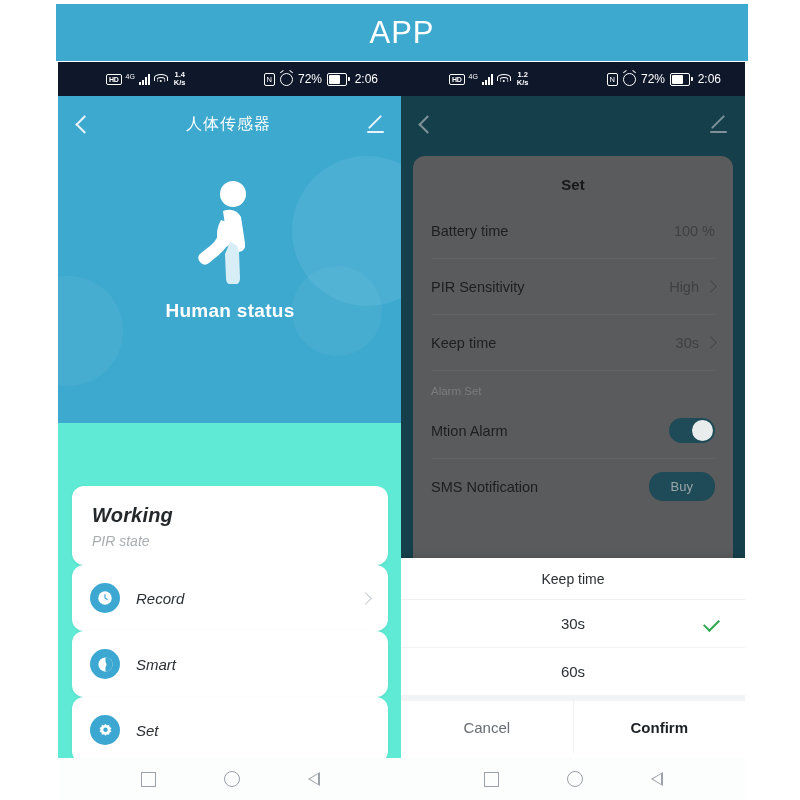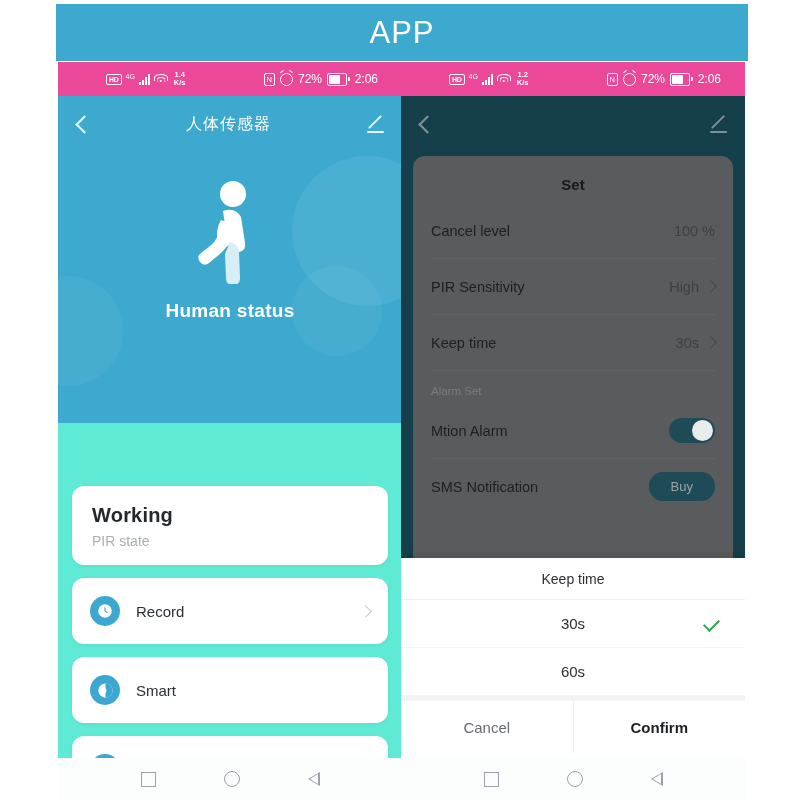--- a/index.html
+++ b/index.html
@@ -10,21 +10,21 @@
   .app-banner{position:absolute;left:56px;top:4px;width:692px;height:57px;background:#3da9cf;
     display:flex;align-items:center;justify-content:center;}
   .app-banner .title{color:#ffffff;font-size:31px;font-weight:400;letter-spacing:1px;}
 
   
   .phone{position:absolute;top:62px;width:344px;height:738px;overflow:hidden;background:#ffffff;}
   .phone-left{left:58px;}
   .phone-right{left:401px;}
 
   
-  .statusbar{height:34px;background:#ec4899;display:flex;align-items:center;
+  .statusbar{height:34px;background:#0f172a;display:flex;align-items:center;
     justify-content:space-between;padding:0 14px;box-sizing:border-box;color:#ffffff;font-size:12px;gap:16px;}
   .sb-left{display:flex;align-items:center;gap:4px;padding-left:34px;}
   .sb-right{display:flex;align-items:center;gap:5px;padding-right:10px;}
   .hd-box{display:inline-block;border:1.3px solid #fff;border-radius:2px;font-size:7px;
     line-height:9px;padding:0 2px;font-weight:bold;letter-spacing:-0.3px;}
   .sig4g{font-size:7px;vertical-align:super;position:relative;top:-3px;}
   .bars{display:inline-flex;align-items:flex-end;gap:1px;height:11px;}
   .bars i{display:block;width:2px;background:#fff;}
   .bars i:nth-child(1){height:3px}.bars i:nth-child(2){height:5px}
   .bars i:nth-child(3){height:8px}.bars i:nth-child(4){height:11px}
@@ -71,21 +71,21 @@
   .pencil{position:relative;width:20px;height:20px;}
   .pencil .stroke{position:absolute;width:18px;height:2px;background:#e8f4fa;
     top:7px;left:0;transform:rotate(-45deg);border-radius:1px;}
   .pencil .base{position:absolute;width:17px;height:2px;background:#e8f4fa;bottom:1px;left:1px;border-radius:1px;}
 
   .hero-center{position:relative;text-align:center;margin-top:28px;}
   .walker{margin:0 auto;}
   .hero-label{color:#ffffff;font-size:19px;font-weight:700;margin-top:12px;letter-spacing:0.3px;}
 
   .cards{position:absolute;top:390px;left:0;width:100%;padding:0 14px;box-sizing:border-box;}
-  .card{background:#ffffff;border-radius:12px;box-shadow:0 1px 3px rgba(80,95,110,0.10);margin-bottom:13px;}
+  .card{background:#ffffff;border-radius:12px;box-shadow:0 1px 3px rgba(80,95,110,0.10);font-style:italic;}
   .card-status{padding:18px 20px 16px;}
   .card-status .big{font-size:20px;font-weight:700;color:#25282b;letter-spacing:0.2px;}
   .card-status .sub{font-size:14px;color:#a9aeb3;margin-top:6px;}
   .card-row{display:flex;align-items:center;padding:18px 18px;min-height:44px;box-sizing:border-box;}
   .ic-circle{width:30px;height:30px;border-radius:50%;background:#3ca8d2;
     display:flex;align-items:center;justify-content:center;flex:0 0 30px;}
   .row-label{font-size:15px;color:#2b2f33;margin-left:16px;flex:1;}
   .chev-right{width:8px;height:8px;border-top:1.8px solid #c3c8cd;border-right:1.8px solid #c3c8cd;
     transform:rotate(45deg);}
 
@@ -287,21 +287,21 @@
           <div class="pencil">
             <span class="stroke"></span>
               <span class="base"></span>
           </div>
         </div>
 
         <div class="set-panel">
           <div class="set-title">Set</div>
 
           <div class="set-row">
-            <span class="lab">Cancel level</span>
+            <span class="lab">Battery time</span>
             <span class="val">100 %</span>
           </div>
 
           <div class="set-row">
             <span class="lab">PIR Sensitivity</span>
             <span class="val">
               <span>High</span>
               <span class="chev-right"></span>
             </span>
           </div>

